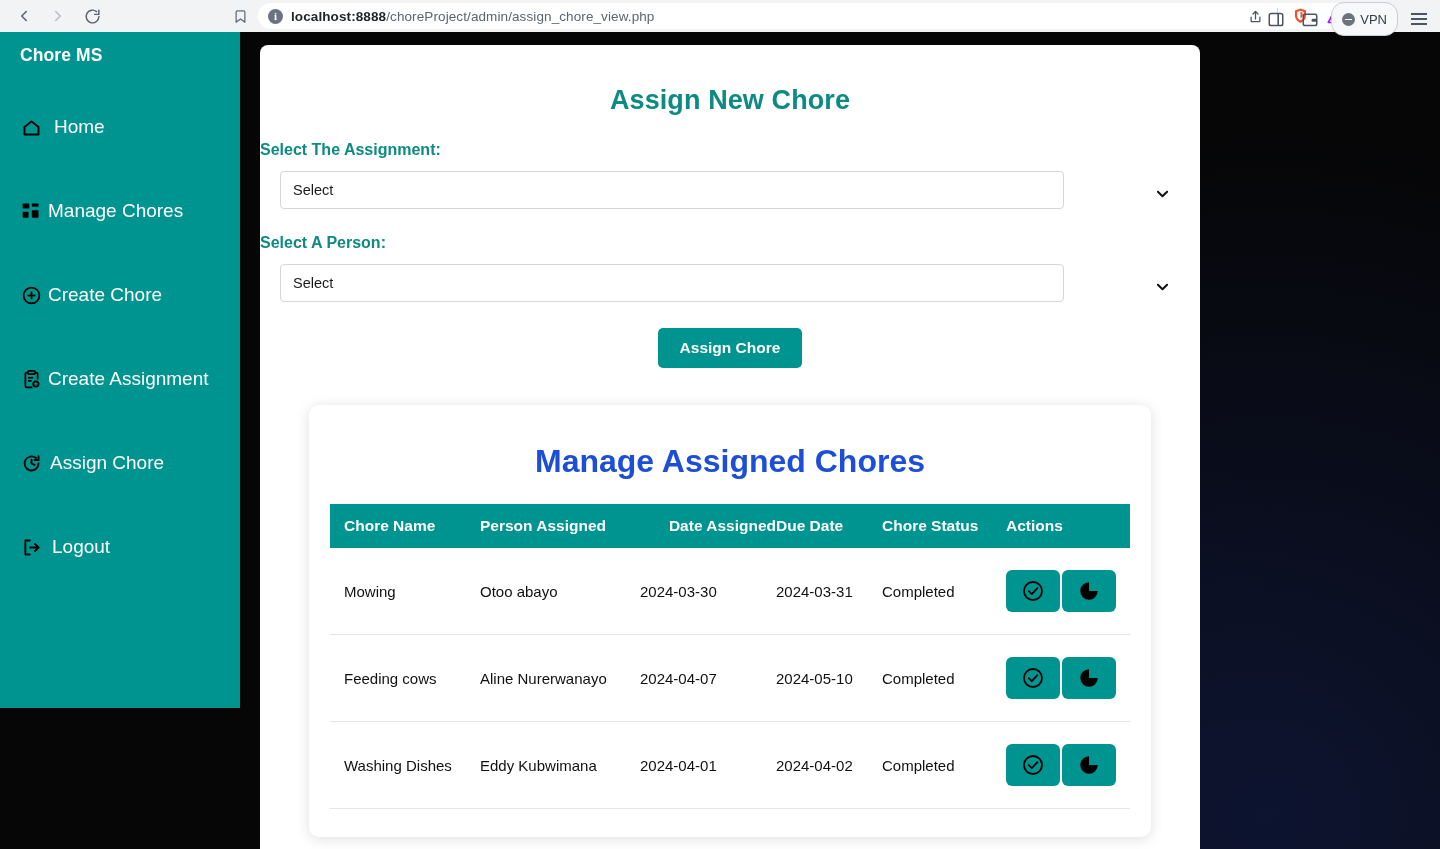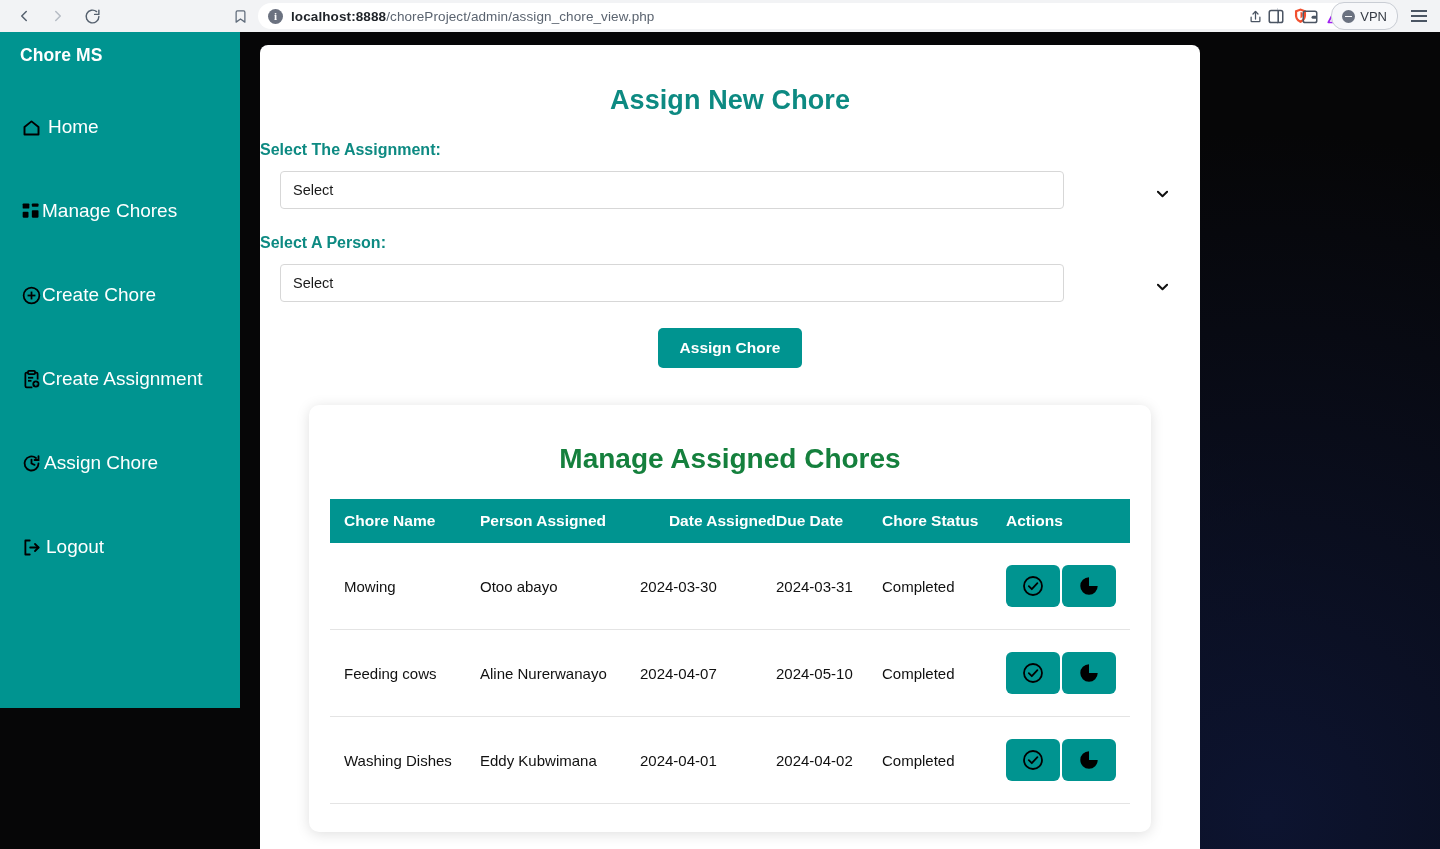--- a/index.html
+++ b/index.html
@@ -64,21 +64,21 @@
     position: absolute; right: 8px; top: 2px;
     display: flex; align-items: center; gap: 8px;
   }
   .icon-btn {
     width: 26px; height: 26px; border-radius: 6px;
     display: flex; align-items: center; justify-content: center;
     color: #4b5563;
   }
   .vpn-pill {
     display: flex; align-items: center; gap: 5px;
-    height: 28px; padding: 0 10px;
+    height: 34px; padding: 0 10px;
     border: 1px solid #c9cdd4; border-radius: 13px;
     background: #f7f8fa;
     font-size: 13px; color: #353b45; font-weight: 500;
   }
   .vpn-dot {
     width: 13px; height: 13px; border-radius: 50%;
     background: #6b7280; position: relative;
   }
   .vpn-dot::after {
     content: ""; position: absolute; left: 3px; top: 6px;
@@ -105,21 +105,21 @@
     color: #ffffff;
     z-index: 20;
   }
   .brand {
     font-size: 17.5px; font-weight: 700; color: #fff;
     padding: 13px 0 0 20px;
     letter-spacing: .1px;
   }
   .nav-list { margin-top: 44px; }
   .nav-item {
-    display: flex; align-items: center; 
+    display: flex; align-items: center; gap: 6px;
     height: 34px; padding-left: 20px;
     margin-bottom: 50px;
     color: #ffffff;
     text-decoration: none;
   }
   .nav-item .ico {
     width: 22px; height: 22px; flex: 0 0 auto;
     display: flex; align-items: center; justify-content: center;
     color: #000000;
   }
@@ -180,22 +180,22 @@
 
   
   .table-card {
     width: 842px; margin: 37px auto 0;
     background: #ffffff;
     border-radius: 10px;
     box-shadow: 0 2px 14px rgba(0,0,0,.13);
     padding: 22px 20px 28px;
   }
   .table-title {
-    text-align: center; color: #15803d;
-    font-size: 28px; font-weight: 700;
+    text-align: center; color: #1d4ed8;
+    font-size: 32px; font-weight: 700;
     margin: 16px 0 24px;
   }
   table { width: 800px; border-collapse: collapse; margin: 0 auto; }
   thead tr { background: #009490; }
   thead th {
     color: #ffffff; font-size: 15.5px; font-weight: 700;
     text-align: left; padding: 13px 0 13px 0;
     white-space: nowrap;
   }
   thead th:first-child { padding-left: 14px; border-radius: 0; }

